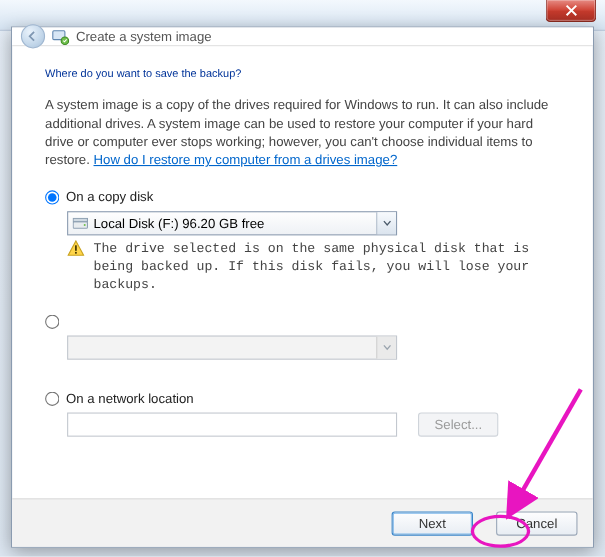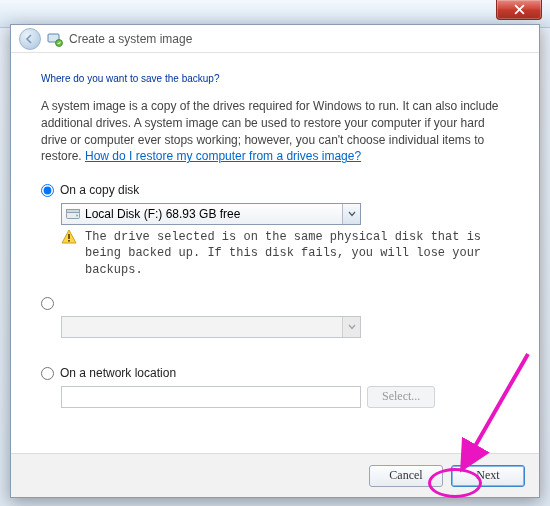--- a/index.html
+++ b/index.html
@@ -40,21 +40,21 @@
   .close-btn svg { width:11px;height:11px; }
   .dialog {
     position: absolute;
     top: 24px; left: 10px;
     width: 530px; height: 474px;
     background: #fff;
     border: 1px solid #8a9bb0;
     box-shadow: 0 4px 16px rgba(0,0,0,0.35);
   }
   .dlg-header {
-    height: 28px;
+    height: 17px;
     display:flex; align-items:center;
     padding: 0 8px;
     gap:6px;
     border-bottom: 1px solid #e2e2e2;
     background:#fff;
   }
   .back-circle {
     width:22px;height:22px;border-radius:50%;
     background: radial-gradient(circle at 35% 30%, #e9f2fb, #c3d7ea 60%, #a8c1da);
     border:1px solid #9fb6d0;
@@ -109,22 +109,22 @@
     width:300px; height:22px;
     border:1px solid #c3c8cf;
     background:#fff; padding:0 4px;
   }
   .btn {
     height:22px; padding:0 14px;
     border:1px solid #9aa7b8;
     background:linear-gradient(180deg,#fdfdfe,#e8edf3);
     border-radius:3px;
     color:#333;
-    font-family:Liberation Serif, serif; font-size:12px;
-    display:inline-flex;align-items:center;justify-content:center;
+    font-family:Liberation Sans, sans-serif; font-size:12px;
+    display:inline-flex;align-items:center;justify-content:center;margin-left:13px;
   }
   .btn.disabled { color:#9a9a9a; border-color:#cfd4da; background:#f3f4f6;}
   .dlg-footer {
     position:absolute; left:0; right:0; bottom:0;
     height:44px;
     border-top:1px solid #dcdcdc;
     background:#f2f2f2;
     display:flex; justify-content:flex-end; align-items:center;
     padding:0 14px; gap:8px;
   }
@@ -181,21 +181,21 @@
     <div class="opt">
       <input type="radio" name="dest" checked="" style="">
       <span class="opt-label">On a copy disk</span>
     </div>
     <div class="combo">
       <svg class="drive-ico" viewBox="0 0 14 11">
         <rect x="0.5" y="3.5" width="13" height="6" rx="1" fill="#e8ecef" stroke="#8ea0b2"></rect>
         <rect x="0.5" y="0.5" width="13" height="3" fill="#cfd9e2" stroke="#8ea0b2"></rect>
         <circle cx="11" cy="6.5" r="0.9" fill="#6fbf4b"></circle>
       </svg>
-      <span>Local Disk (F:)  68.93 GB free</span>
+      <span>Local Disk (F:)  96.20 GB free</span>
       <div class="dd">
         <svg width="8" height="6" viewBox="0 0 8 6">
             <path d="M1 1 L4 4.5 L7 1" stroke="#4a5a6a" stroke-width="1.2" fill="none"></path>
           </svg>
       </div>
     </div>
     <div class="warn-row">
       <svg class="warn-ico" viewBox="0 0 16 16">
         <path d="M8 1 L15 14 H1 Z" fill="#ffd54a" stroke="#c9a21f"></path>
         <rect x="7.2" y="5" width="1.6" height="5" fill="#4a3a00"></rect>
@@ -222,22 +222,22 @@
       <input type="radio" name="dest" style="">
       <span class="opt-label">On a network location</span>
     </div>
     <div class="net-row">
       <input class="net-input" type="text" disabled="" value="" style="">
       <button class="btn disabled">Select...</button>
     </div>
   </div>
 
   <div class="dlg-footer">
+    <button class="btn primary" style="width:74px">Next</button>
     <button class="btn" style="width:74px">Cancel</button>
-    <button class="btn primary" style="width:74px">Next</button>
   </div>
 
 </div>
 
 <div class="annot-circle" style="left:428px; top:468px; width:54px; height:30px;"></div>
 <svg class="annot-arrow" style="left:448px; top:348px; width:90px; height:130px;" viewBox="0 0 90 130">
   <defs>
     <marker id="ah" markerWidth="8" markerHeight="8" refX="5" refY="4" orient="auto">
       <path d="M0 0 L8 4 L0 8 Z" fill="#e815c0"></path>
     </marker>

